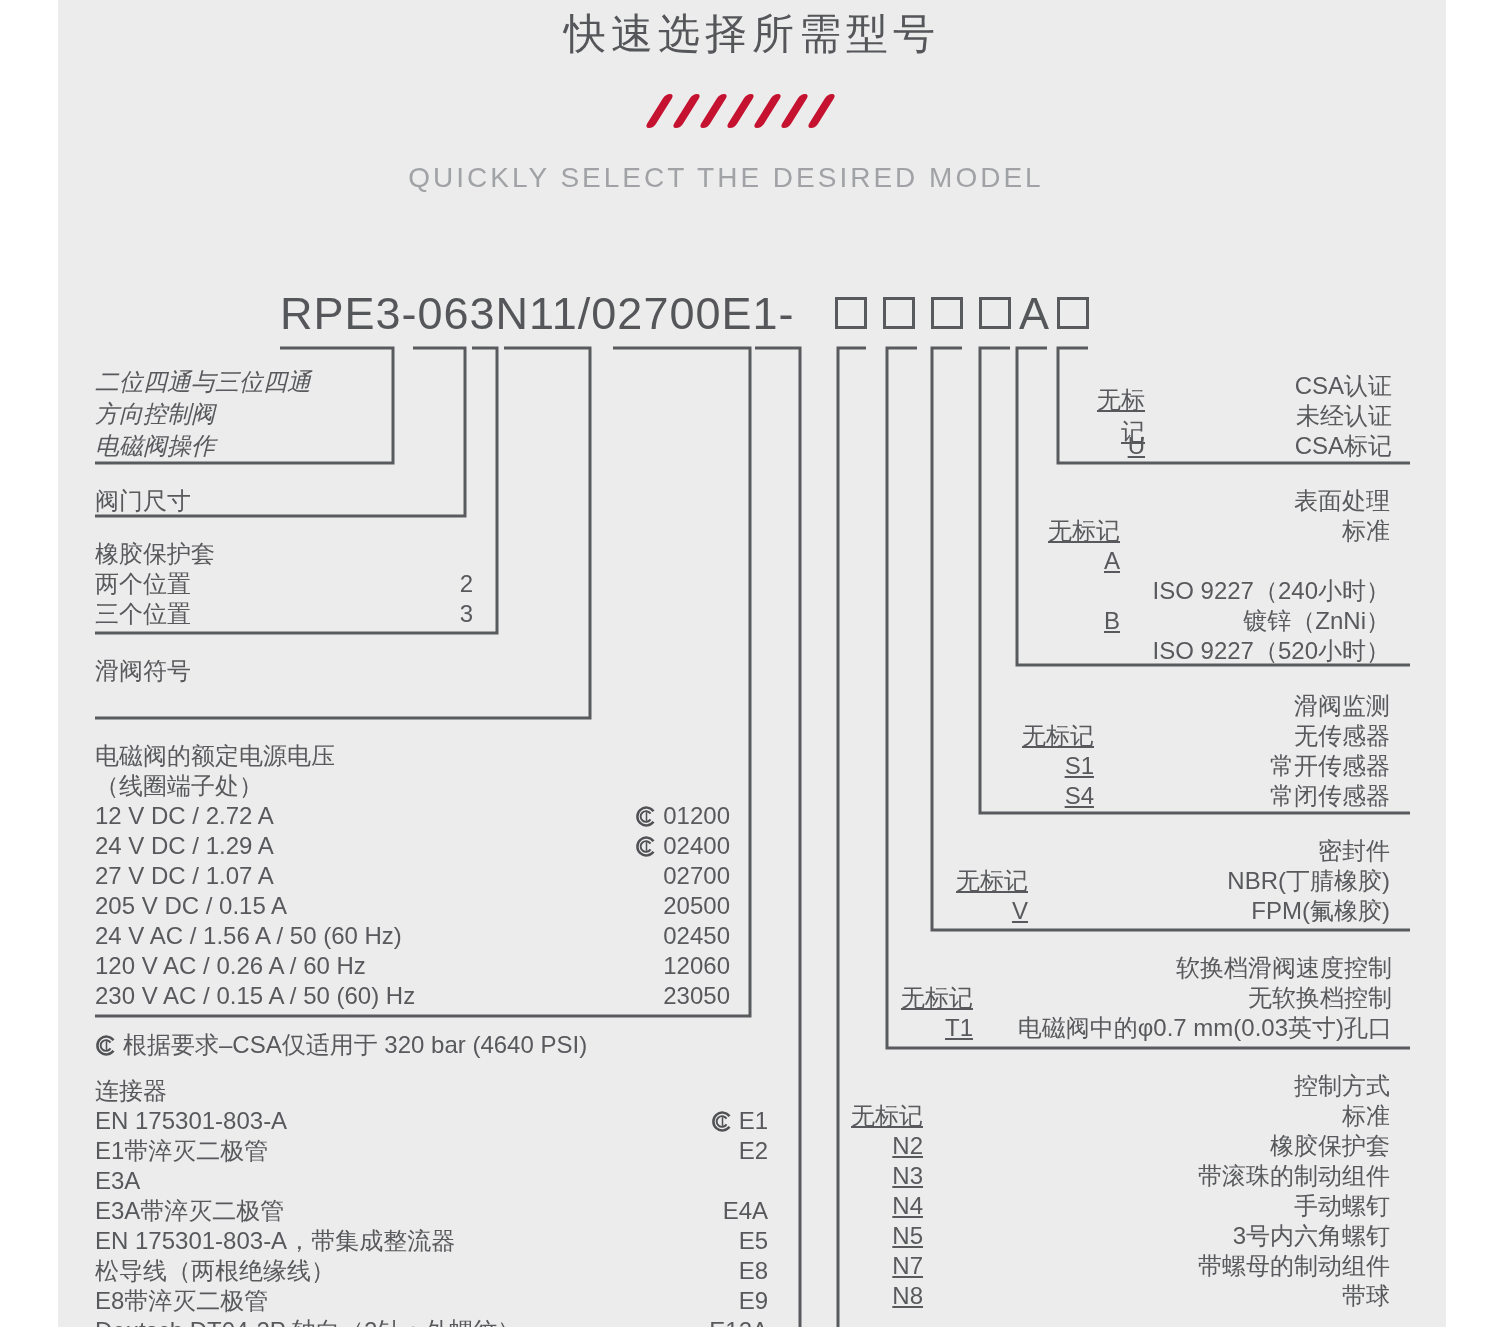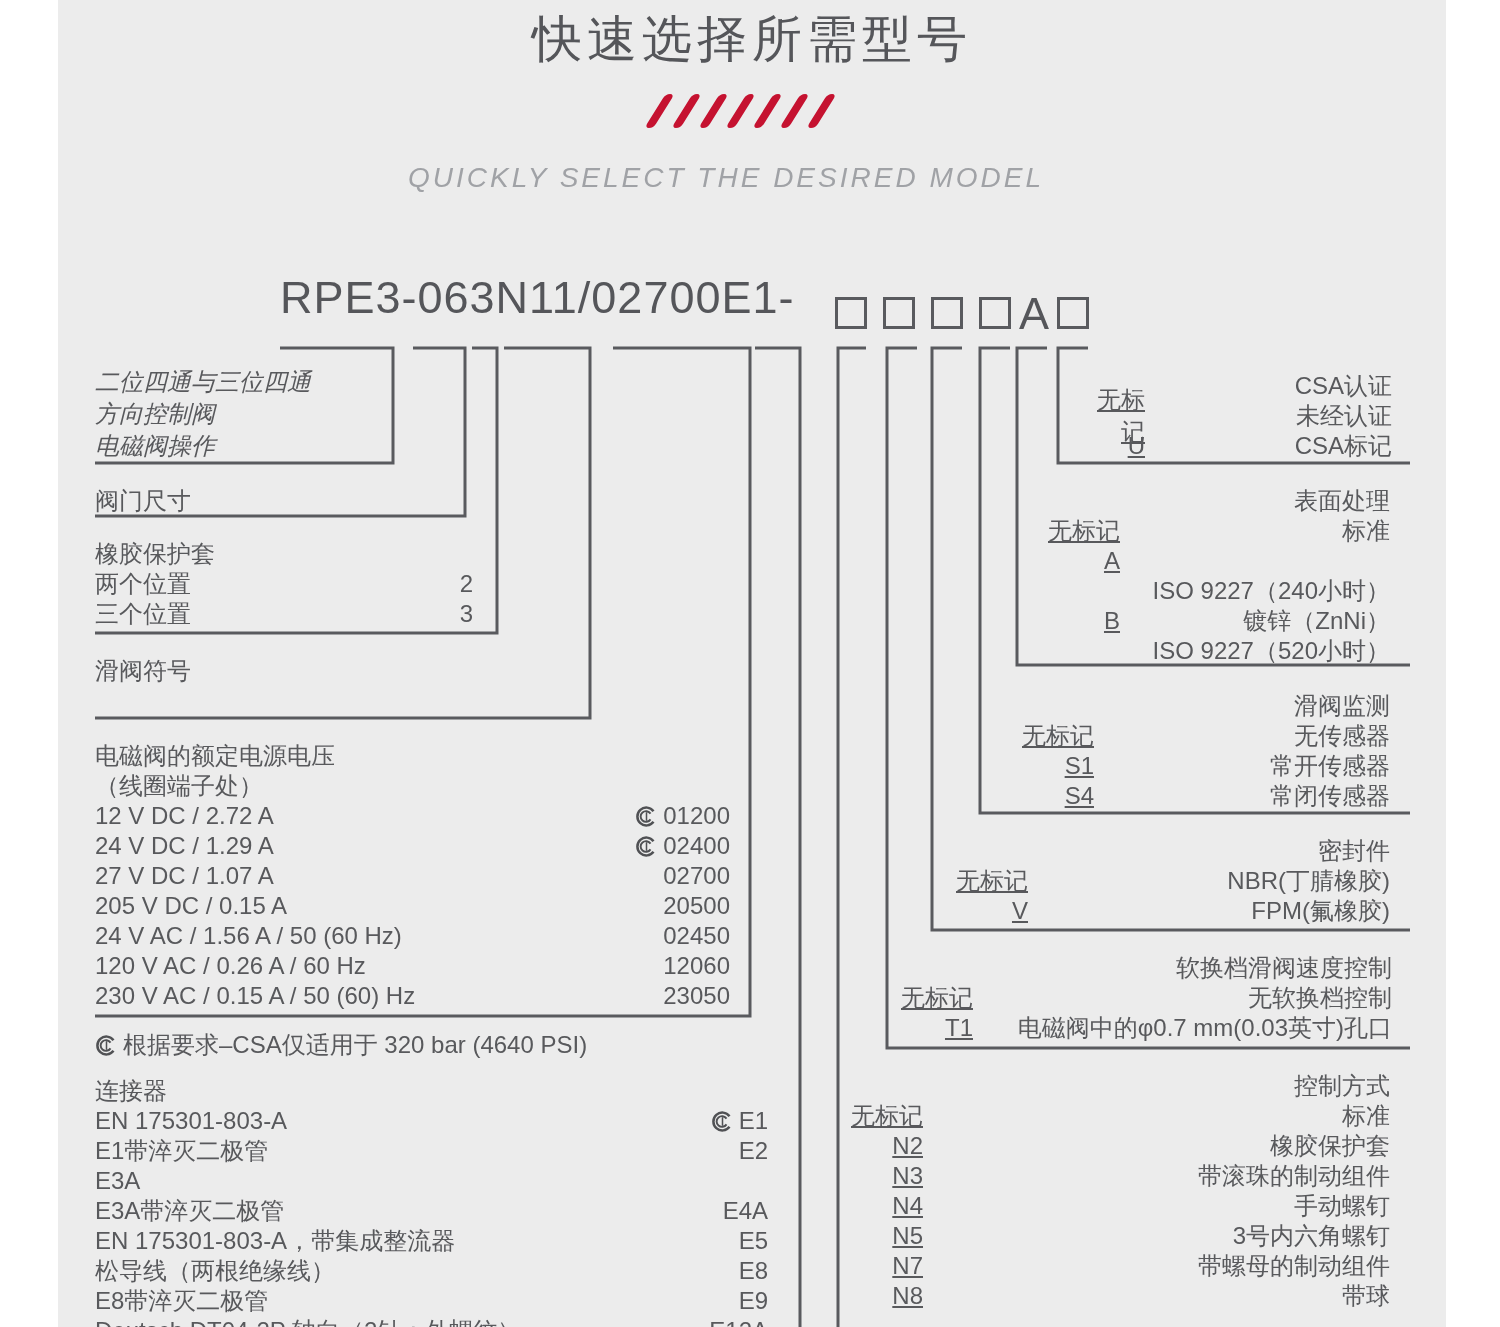--- a/index.html
+++ b/index.html
@@ -2,25 +2,25 @@
 <html><head>
 <meta charset="utf-8">
 <style>
   * { margin:0; padding:0; box-sizing:border-box; }
   html,body { background:#ffffff; }
   body { font-family:"Liberation Sans","DejaVu Sans",sans-serif; }
   .page { position:relative; width:1500px; height:1327px; overflow:hidden; background:#ffffff; }
   .card { position:absolute; left:58px; top:0; width:1388px; height:1327px; background:#ececec; }
   .lines { position:absolute; left:0; top:0; pointer-events:none; }
   .abs { position:absolute; color:#58595c; }
-  .page-title { left:58px; top:6px; width:1388px; text-align:center; font-size:50px; letter-spacing:5px; color:#55565a; }
+  .page-title { left:58px; top:6px; width:1388px; text-align:center; font-size:42px; letter-spacing:5px; color:#55565a; }
   .slash-row { left:655px; top:94px; display:flex; gap:18px; }
   .slash { width:9px; height:34px; background:#c51230; border-radius:5px; transform:skewX(-32deg); }
-  .subtitle { left:58px; top:162px; width:1336px; text-align:center; font-size:28px; letter-spacing:3px; color:#a0a2a6;font-style:italic; }
-  .model-code { left:280px; top:272px; font-size:45px; letter-spacing:1px; color:#55565a; white-space:nowrap; }
+  .subtitle { left:58px; top:162px; width:1336px; text-align:center; font-size:28px; letter-spacing:3px; color:#a0a2a6; }
+  .model-code { left:280px; top:288px; font-size:45px; letter-spacing:1px; color:#55565a; white-space:nowrap; }
   .code-box { position:absolute; top:297px; width:32px; height:32px; border:3px solid #595a5e; }
   .code-letter { left:1012px; top:288px; width:44px; text-align:center; font-size:45px; color:#55565a; }
   .blk { position:absolute; font-size:24px; color:#58595c; }
   .line30 { height:30px; display:flex; align-items:center; }
   .line32 { height:32px; display:flex; align-items:center;font-style:italic; }
   .lrow { height:30px; display:flex; align-items:center; justify-content:space-between; }
   .code-cell { display:flex; align-items:center; }
   .csa-badge { display:inline-flex; width:23px; height:23px; margin-right:5px; color:#505154; flex:none; }
   .csa-badge svg { width:100%; height:100%; }
   .rblk { position:absolute; font-size:24px; color:#58595c; }

